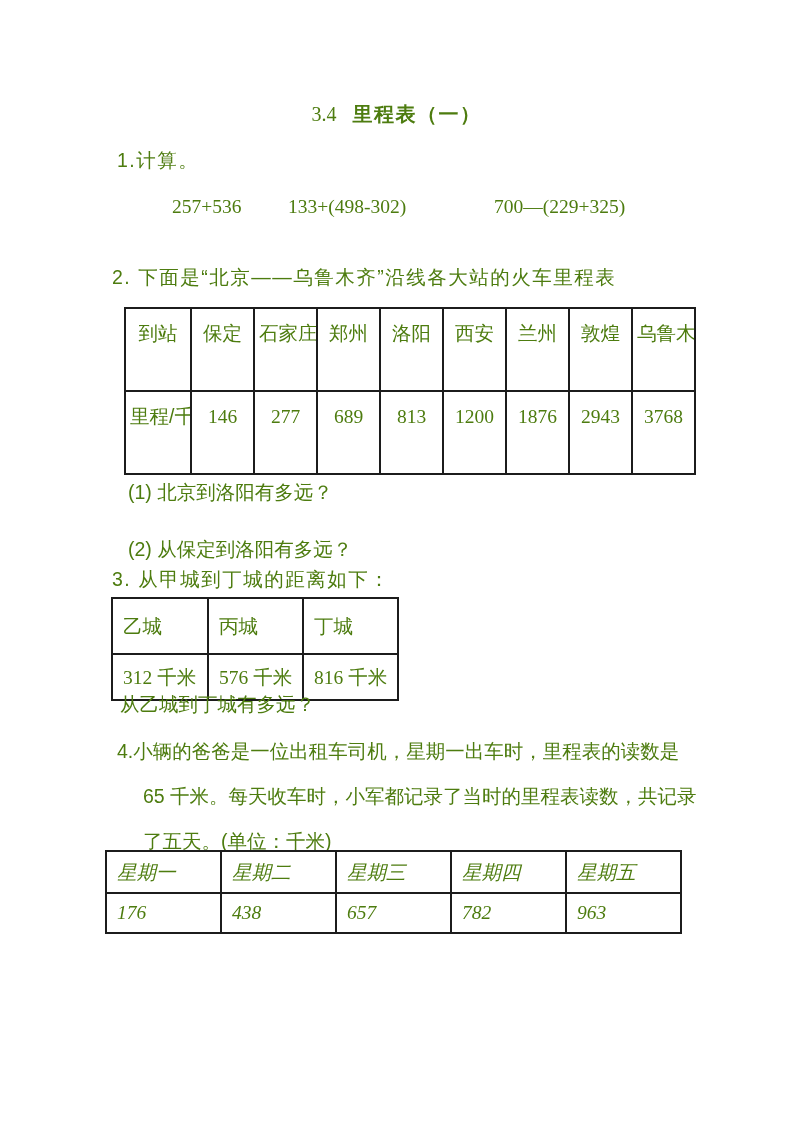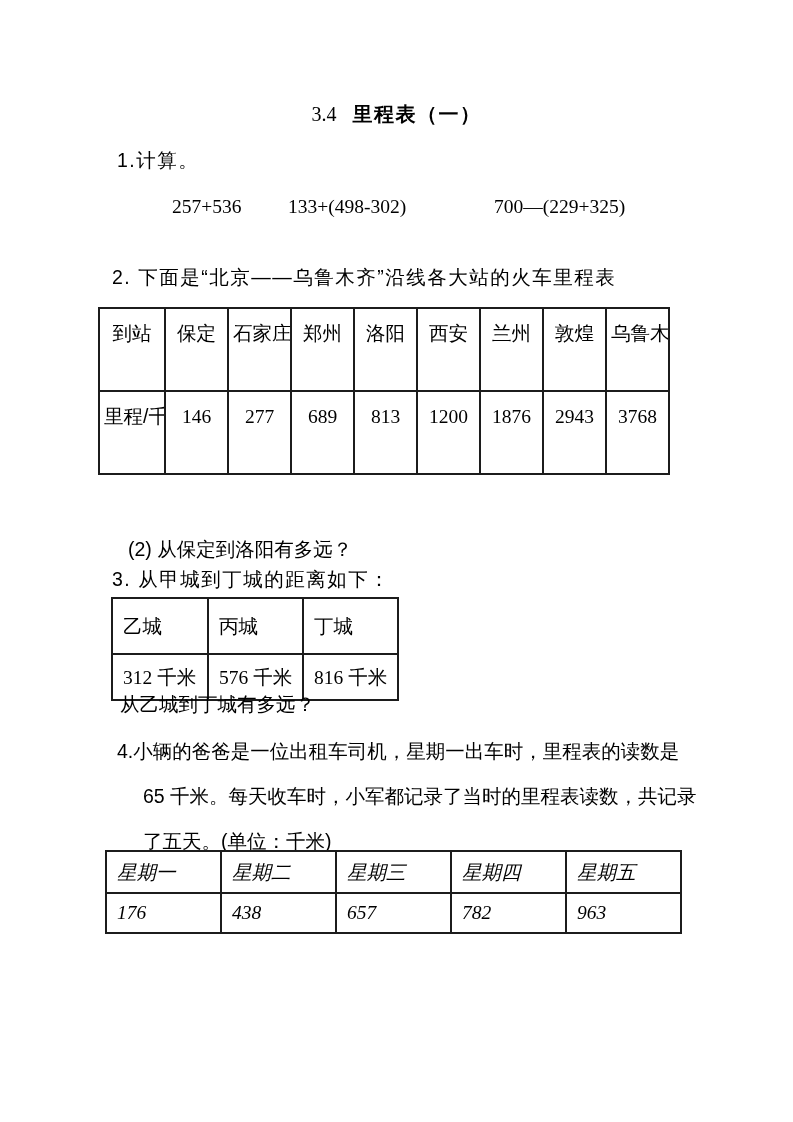--- a/index.html
+++ b/index.html
@@ -2,21 +2,21 @@
 <html><head>
 <meta charset="utf-8">
 <style>
   html, body { margin: 0; padding: 0; background: #ffffff; }
   .page {
     position: relative;
     width: 793px;
     height: 1122px;
     background: #ffffff;
     font-family: "Liberation Sans", sans-serif;
-    color: #000000;
+    color: #4d7c0f;
     font-size: 19.5px;
     overflow: hidden;
   }
   .abs { position: absolute; white-space: nowrap; }
   .num { font-family: "Liberation Serif", serif; }
 
   .title {
     left: 0; top: 101px; width: 100%;
     text-align: center;
     font-size: 20px;
@@ -60,21 +60,21 @@
   </div>
 
   <div class="abs q-label" style="left:117px; top:147px;">1.计算。</div>
 
   <div class="abs num expr" style="left:140px; top:196px;margin-left:32px;">257+536</div>
   <div class="abs num expr" style="left:288px; top:196px;">133+(498-302)</div>
   <div class="abs num expr" style="left:494px; top:196px;">700—(229+325)</div>
 
   <div class="abs q-label" style="left:112px; top:264px;">2. 下面是“北京——乌鲁木齐”沿线各大站的火车里程表</div>
 
-  <table class="abs tblA" style="left:98px; top:307px;">
+  <table class="abs tblA" style="left:124px; top:307px;">
     <colgroup>
       <col style="width:66px">
         <col style="width:63px">
         <col style="width:63px">
         <col style="width:63px">
         <col style="width:63px">
         <col style="width:63px">
         <col style="width:63px">
         <col style="width:63px">
         <col style="width:63px">
@@ -98,20 +98,21 @@
         <td class="num">689</td>
         <td class="num">813</td>
         <td class="num">1200</td>
         <td class="num">1876</td>
         <td class="num">2943</td>
         <td class="num">3768</td>
       </tr>
     </tbody>
   </table>
 
+  <div class="abs" style="left:128px; top:479px;">(1) 北京到洛阳有多远？</div>
   <div class="abs" style="left:128px; top:536px;">(2) 从保定到洛阳有多远？</div>
 
   <div class="abs q-label" style="left:112px; top:566px;">3. 从甲城到丁城的距离如下：</div>
 
   <table class="abs tblB" style="left:111px; top:597px;">
     <colgroup>
       <col style="width:96px">
         <col style="width:95px">
         <col style="width:95px">
     </colgroup>

